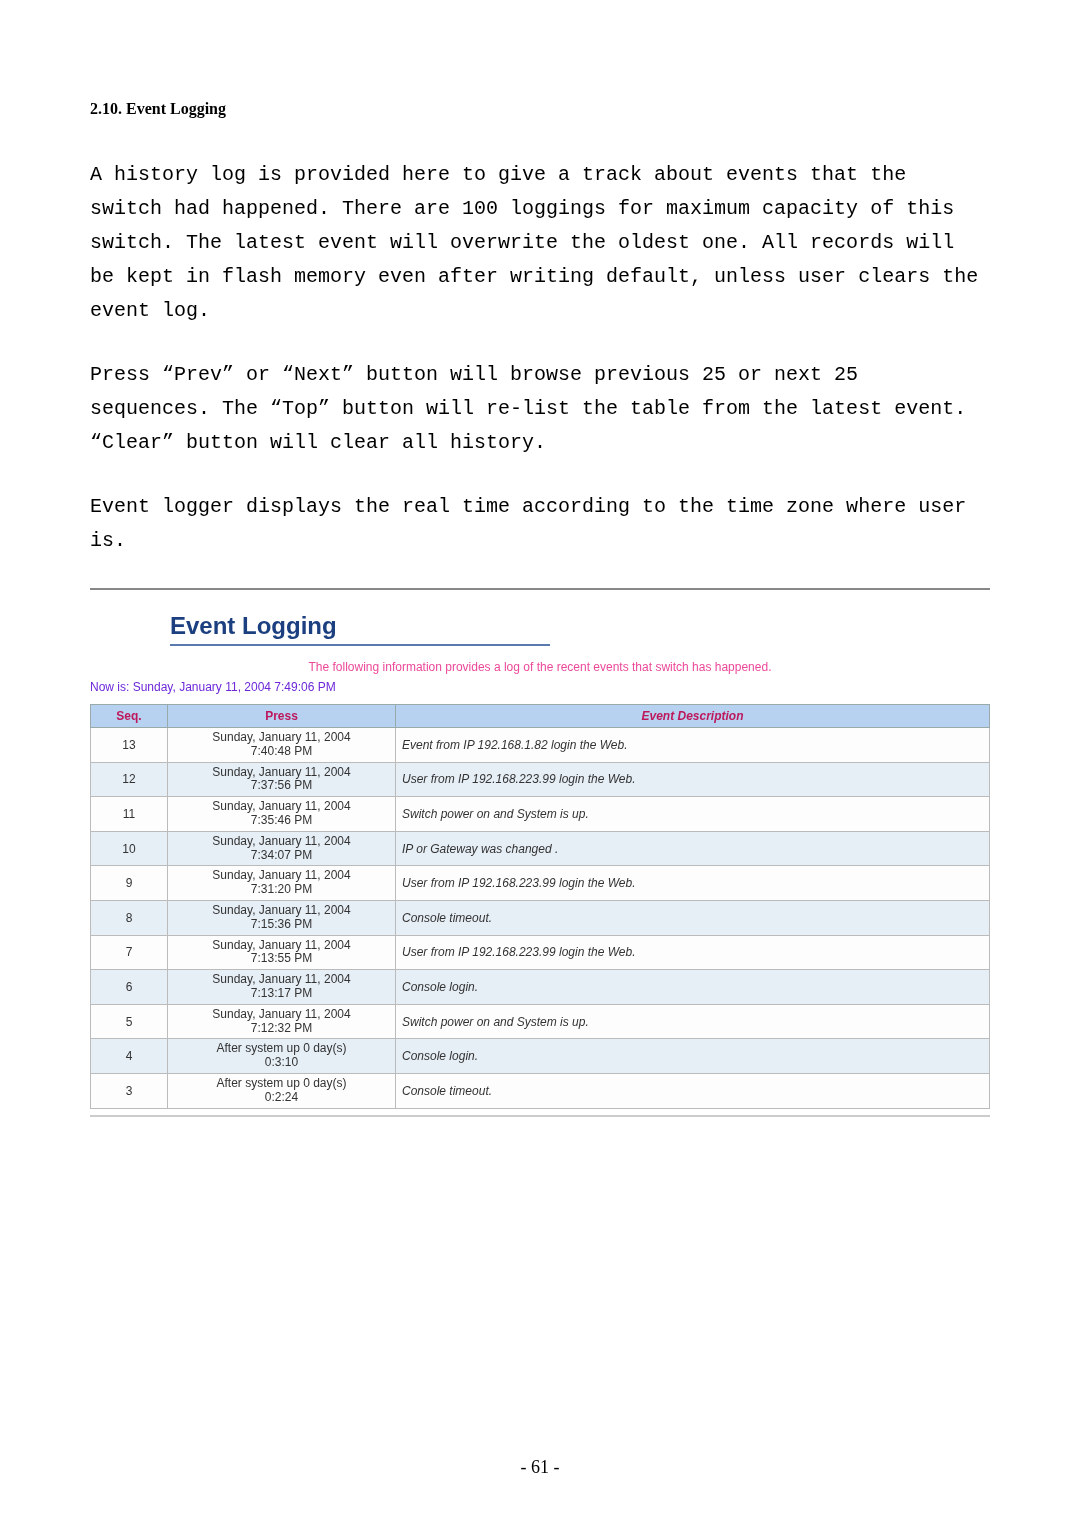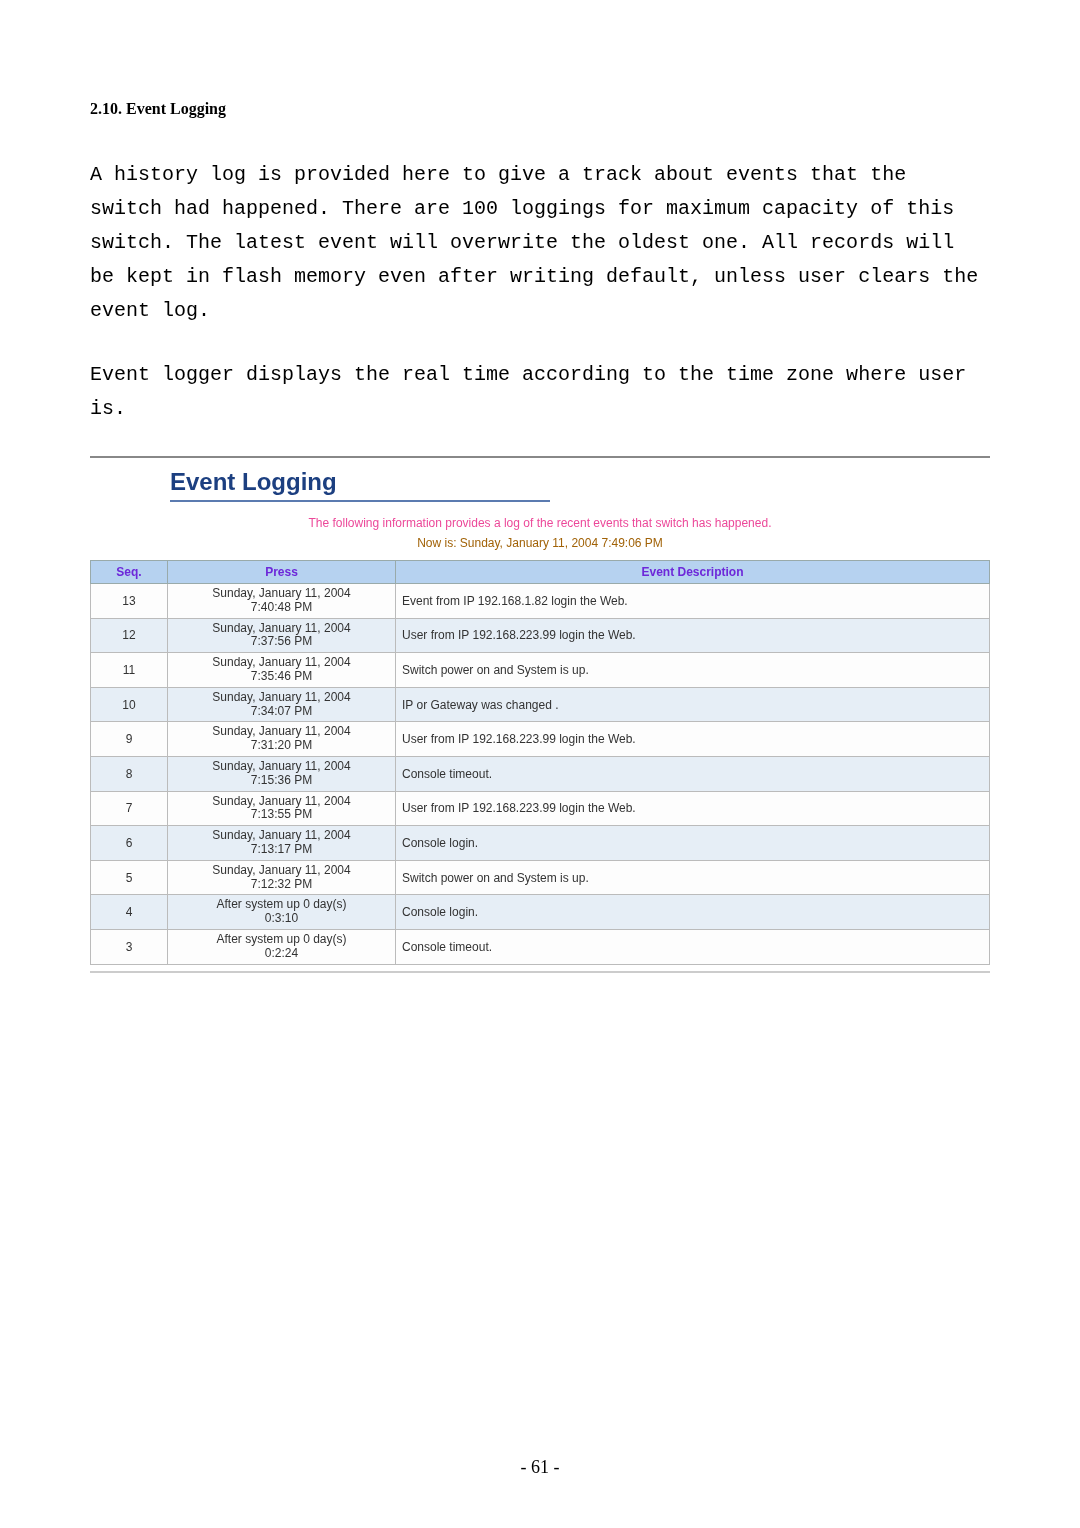--- a/index.html
+++ b/index.html
@@ -28,52 +28,52 @@
     font-family: Liberation Mono, monospace;
   }
   .screenshot-block {
     margin-top: 20px;
     border-top: 2px solid #888;
     border-bottom: 2px solid #ccc;
     padding: 0;
     font-family: Verdana, Arial, sans-serif;
   }
   .scr-inner {
-    padding: 10px 0 6px 0;
+    padding: 22px 0 6px 0;
     border-radius: 11px;
   }
   .scr-title {
     color: #1c3f80;
     font-size: 24px;
     font-weight: bold;
     margin: 0 0 6px 80px;
     padding-bottom: 4px;
     border-bottom: 2px solid #5b7bb0;
     width: 380px;
   }
   .scr-sub1 {
     font-size: 12px;
     color: #ec4899;
     text-align: center;
     margin: 14px 0 2px 0;
   }
   .scr-sub2 {
     font-size: 12px;
-    color: #a16207;
-    text-align: center;
+    color: #6d28d9;
+    text-align: left;
     margin: 6px 0 10px 0;
   }
   .event-table {
     width: 100%;
     border-collapse: collapse;
     font-size: 12px;
   }
   .event-table th {
     background: #b6d2f0;
-    color: #6d28d9;
+    color: #be185d;
     font-weight: bold;
     padding: 4px 6px;
     border: 1px solid #9aa;
     text-align: center;
   }
   .event-table td {
     border: 1px solid #bbb;
     padding: 3px 6px;
     vertical-align: middle;
     color: #333;
@@ -81,20 +81,21 @@
   .col-seq {
     width: 64px;
     text-align: center;
   }
   .col-time {
     width: 215px;
     text-align: center;
   }
   .col-desc {
     text-align: left;
+    font-style: italic;
   }
   .row-alt td {
     background: #e6eef6;
   }
   .row-norm td {
     background: #fdfdfd;
   }
   .time-cell {
     line-height: 1.15;
   }
@@ -109,20 +110,21 @@
 </style>
 </head>
 <body>
 
 <div class="page">
 
   <h2 class="section-heading">2.10. Event Logging</h2>
 
   <p class="body-para">A history log is provided here to give a track about events that the switch had happened. There are 100 loggings for maximum capacity of this switch. The latest event will overwrite the oldest one. All records will be kept in flash memory even after writing default, unless user clears the event log.</p>
 
+  <p class="body-para">Press “Prev” or “Next” button will browse previous 25 or next 25 sequences. The “Top” button will re-list the table from the latest event. “Clear” button will clear all history.</p>
 
   <p class="body-para">Event logger displays the real time according to the time zone where user is.</p>
 
   <div class="screenshot-block">
     <div class="scr-inner">
       <div class="scr-title">Event Logging</div>
       <div class="scr-sub1">The following information provides a log of the recent events that switch has happened.</div>
       <div class="scr-sub2">Now is: Sunday, January 11, 2004 7:49:06 PM</div>
 
       <table class="event-table">

